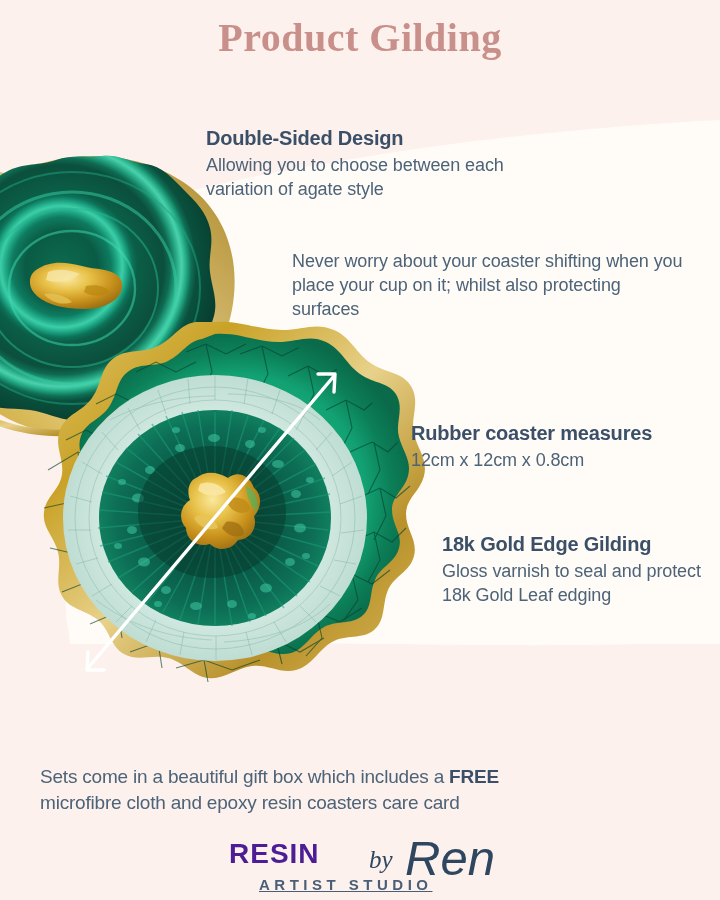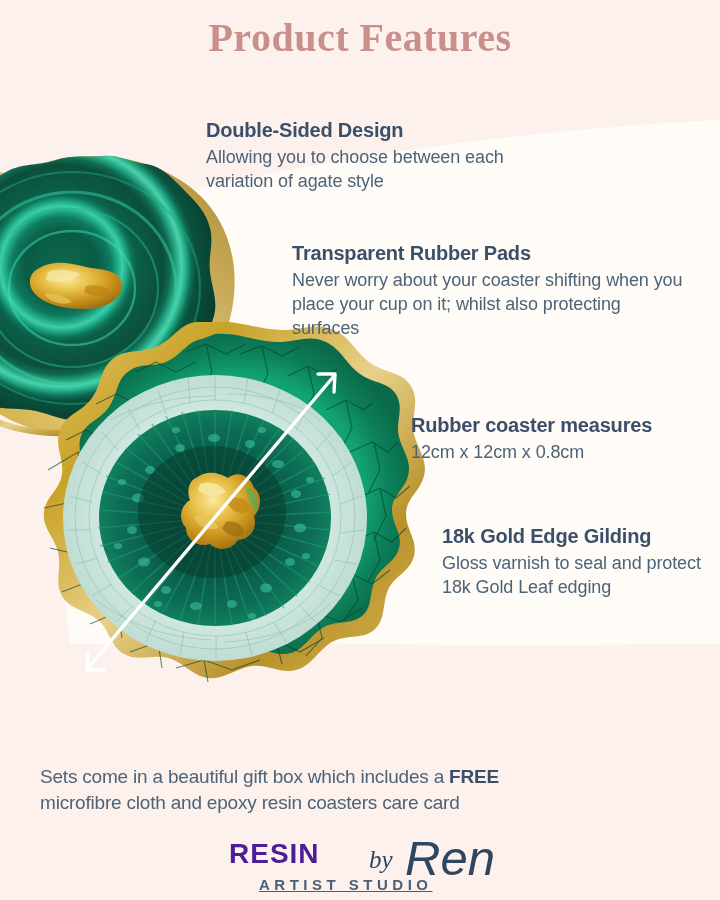--- a/index.html
+++ b/index.html
@@ -34,21 +34,21 @@
     width: 720px;
     text-align: center;
     font-family: "Liberation Serif", "DejaVu Serif", serif;
     font-weight: bold;
     font-size: 40px;
     letter-spacing: 0.5px;
     color: #C98F8A;
   }
 
   
-  .feature { position: absolute; }
+  .feature { position: absolute; margin-top: 8px; }
   .feature .f-head {
     font-size: 20px;
     font-weight: bold;
     color: #3B5068;
     line-height: 1.25;
     letter-spacing: -0.2px;
     margin-bottom: 2px;
   }
   .feature .f-body {
     font-size: 18px;
@@ -480,29 +480,28 @@
       </g>
 
       <g stroke="#FFFFFF" stroke-width="3.4" fill="none" stroke-linecap="round" stroke-linejoin="round">
         <line x1="88" y1="668" x2="334" y2="376"></line>
         <path d="M318,374 L335,374 L334,392"></path>
         <path d="M104,670 L87,670 L88,652"></path>
       </g>
     </g>
   </svg>
 
-  <div class="title">Product Features</div>
+  <div class="title">Product Gilding</div>
 
   <div class="feature" id="feat-0">
     <div class="f-head">Double-Sided Design</div>
     <div class="f-body">Allowing you to choose between each variation of agate style</div>
   </div>
 
   <div class="feature" id="feat-1">
-    <div class="f-head">Transparent Rubber Pads</div>
     <div class="f-body">Never worry about your coaster shifting when you place your cup on it; whilst also protecting surfaces</div>
   </div>
 
   <div class="feature" id="feat-2">
     <div class="f-head">Rubber coaster measures</div>
     <div class="f-body">12cm x 12cm x 0.8cm</div>
   </div>
 
   <div class="feature" id="feat-3">
     <div class="f-head">18k Gold Edge Gilding</div>

